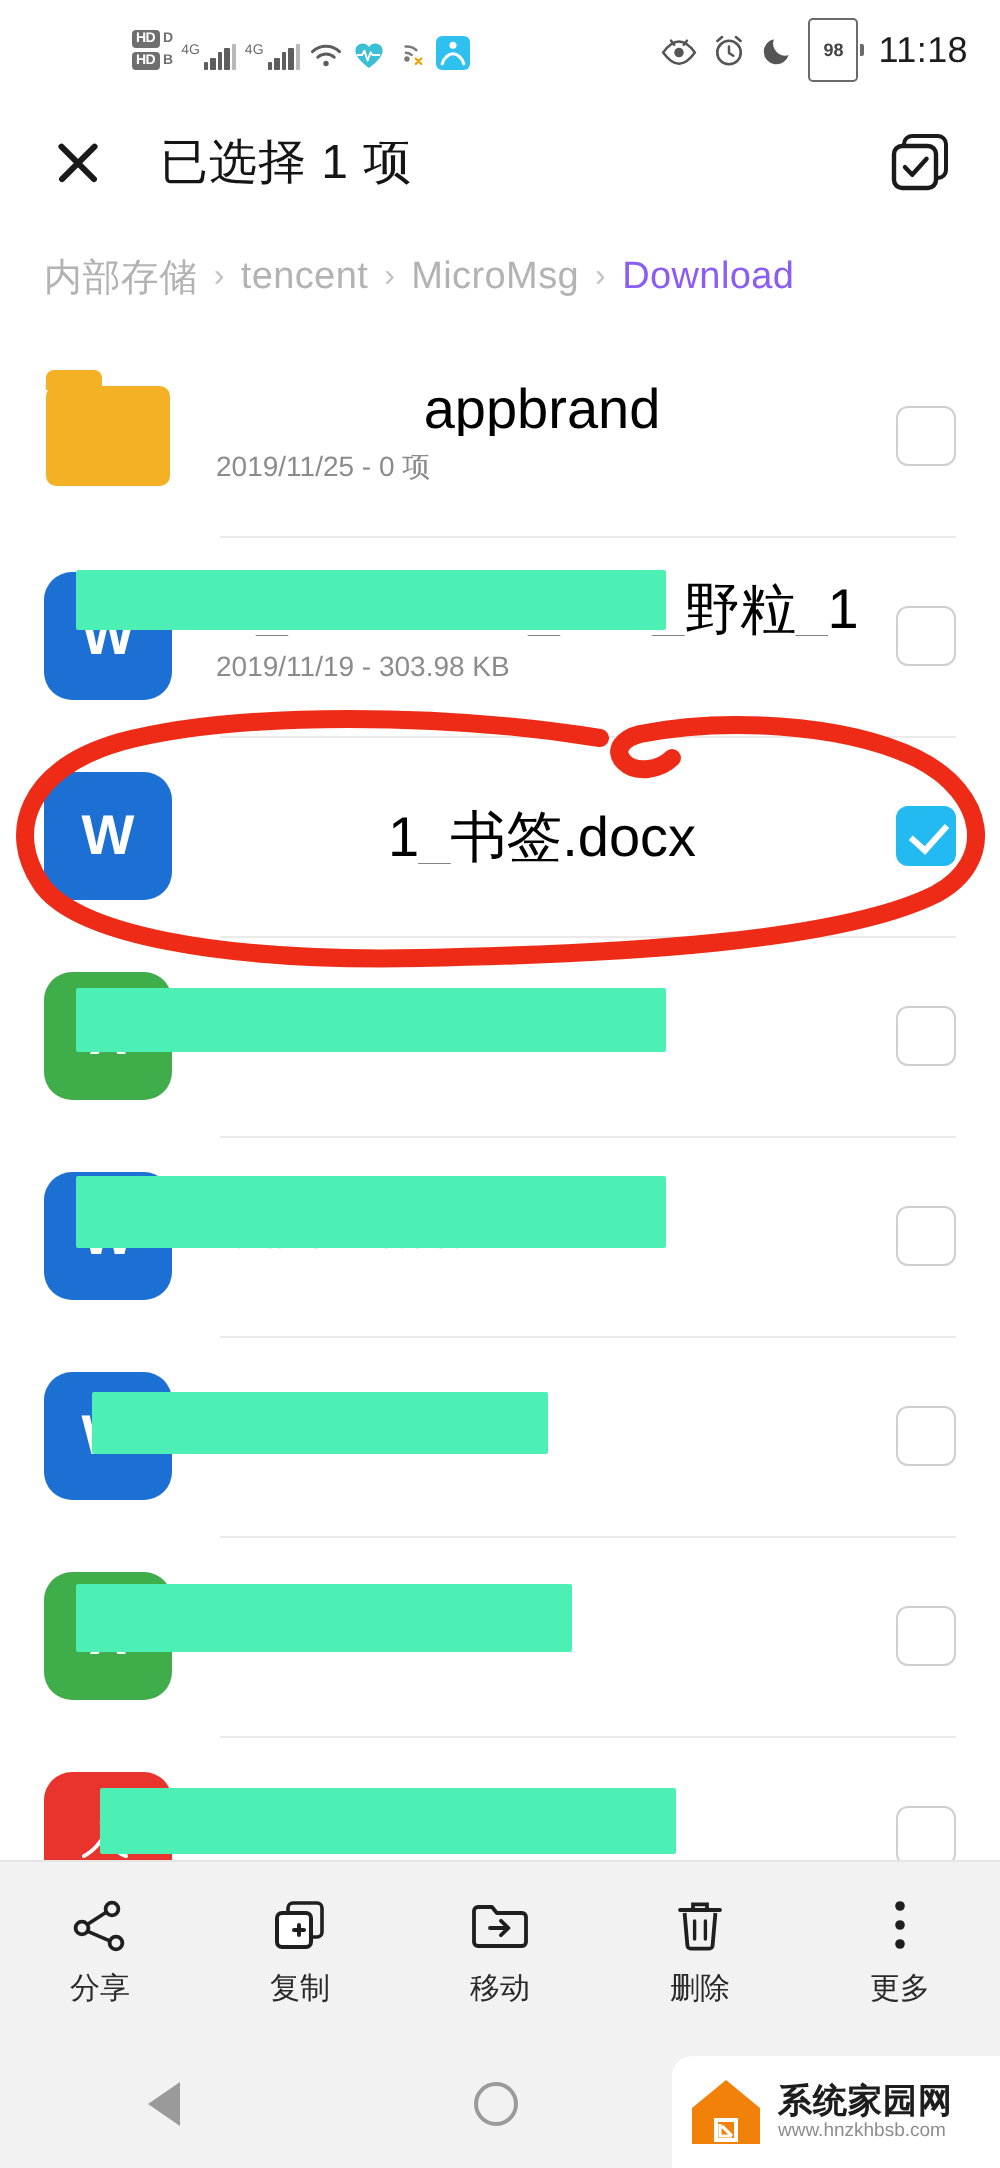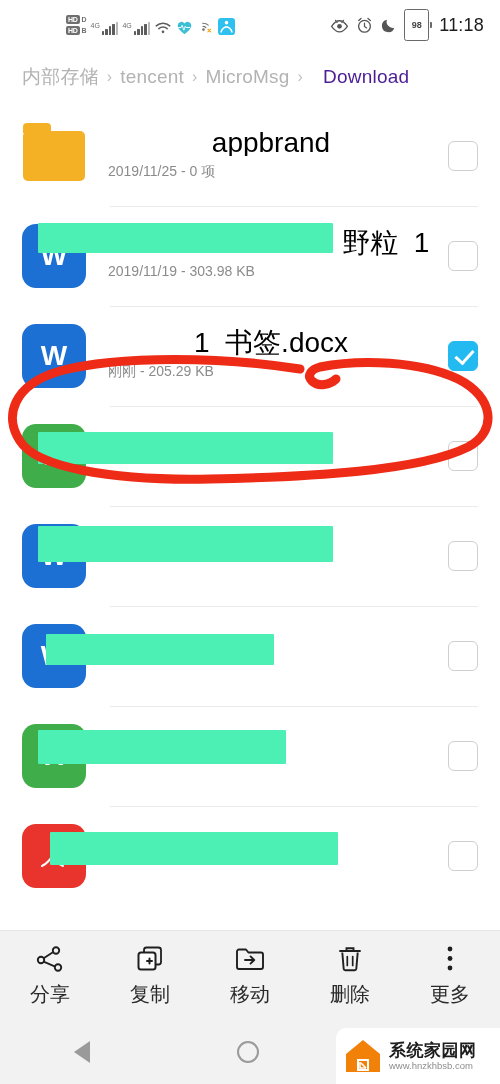--- a/index.html
+++ b/index.html
@@ -65,21 +65,21 @@
     white-space:nowrap;
   }
   .selectall { margin-left:auto; width:36px; height:36px; position:relative; cursor:pointer; }
 
   
   .crumbs {
     padding:14px 22px 16px 22px; font-size:19px; color:#b3b3b3;
     display:flex; align-items:center; flex-wrap:nowrap; letter-spacing:0.2px;
   }
   .crumbs .sep { margin:0 8px; color:#c2c2c2; font-size:16px; }
-  .crumbs .cur { color:#4c1d95;margin-left:12px; }
+  .crumbs .cur { color:#8b5cf6; }
 
   
   .list { position:relative; }
   .row {
     height:100px; display:flex; align-items:center; padding:0 22px;
     position:relative;
   }
   .row + .row::after {
     content:""; position:absolute; left:110px; right:22px; top:0;
     height:1px; background:#eaeaea;
@@ -127,21 +127,21 @@
   .annot { position:absolute; left:0; top:355px; width:500px; height:140px; pointer-events:none; }
 
   
   .toolbar {
     position:absolute; left:0; bottom:64px; width:500px; height:90px;
     background:#F2F2F2; display:flex; align-items:center; justify-content:space-around;
     border-top:1px solid #e6e6e6;
   }
   .tool { display:flex; flex-direction:column; align-items:center; gap:6px; cursor:pointer; width:76px; }
   .tool-ico { height:32px; display:flex; align-items:center; justify-content:center; }
-  .tool-label { font-size:20px; color:#2a2a2a; }
+  .tool-label { font-size:15px; color:#2a2a2a; }
 
   
   .navbar {
     position:absolute; left:0; bottom:0; width:500px; height:64px;
     background:#F2F2F2; display:flex; align-items:center; justify-content:space-around;
   }
   .nav-back { width:0;height:0;border-top:11px solid transparent;border-bottom:11px solid transparent;
               border-right:16px solid #9a9a9a; cursor:pointer; }
   .nav-home { width:22px;height:22px;border:2px solid #9a9a9a;border-radius:50%; cursor:pointer; }
   .nav-rec  { width:21px;height:21px;border:2px solid #9a9a9a;border-radius:3px; cursor:pointer; }
@@ -251,20 +251,31 @@
         </svg>
       </span>
       <span class="batt">
         <span class="batt-body">98</span>
         <span class="batt-cap"></span>
       </span>
       <span class="clock">11:18</span>
     </div>
   </div>
 
+  <div class="appbar">
+    <div class="close-btn"></div>
+    <div class="appbar-title">已选择 1 项</div>
+    <div class="selectall">
+      <svg width="36" height="36" viewBox="0 0 36 36">
+        <rect x="10" y="5" width="21" height="21" rx="4" stroke="#1a1a1a" stroke-width="2" fill="#fff"></rect>
+        <rect x="5" y="10" width="21" height="21" rx="4" stroke="#1a1a1a" stroke-width="2.2" fill="#fff"></rect>
+        <path d="M10.5 20.6l3.6 3.8 7.2-8" stroke="#1a1a1a" stroke-width="2.2" fill="none" stroke-linecap="round" stroke-linejoin="round"></path>
+      </svg>
+    </div>
+  </div>
 
   <div class="crumbs">
     <span>内部存储</span>
     <span class="sep">›</span>
     <span>tencent</span>
     <span class="sep">›</span>
     <span>MicroMsg</span>
     <span class="sep">›</span>
     <span class="cur">Download</span>
   </div>
@@ -286,21 +297,20 @@
           <div class="fname">1_20191119_006_野粒_1</div>
           <div class="fsub">2019/11/19 - 303.98 KB</div>
           <div class="redact" style="left: -70px; top: -6px; width: 295px; height: 30px;"></div>
         </div>
         <div class="cbox"></div>
       </div>
       <div class="row">
         <div class="ficon word">W</div>
         <div class="meta">
           <div class="fname">1_书签.docx</div>
-          <div class="fsub">刚刚 - 205.29 KB</div>
         </div>
         <div class="cbox on"></div>
       </div>
       <div class="row">
         <div class="ficon excel">X</div>
         <div class="meta">
           <div class="fname"></div>
           <div class="fsub">2019/12/03 - 12.27 KB</div>
           <div class="redact" style="left: -70px; top: -10px; width: 295px; height: 32px;"></div>
         </div>

